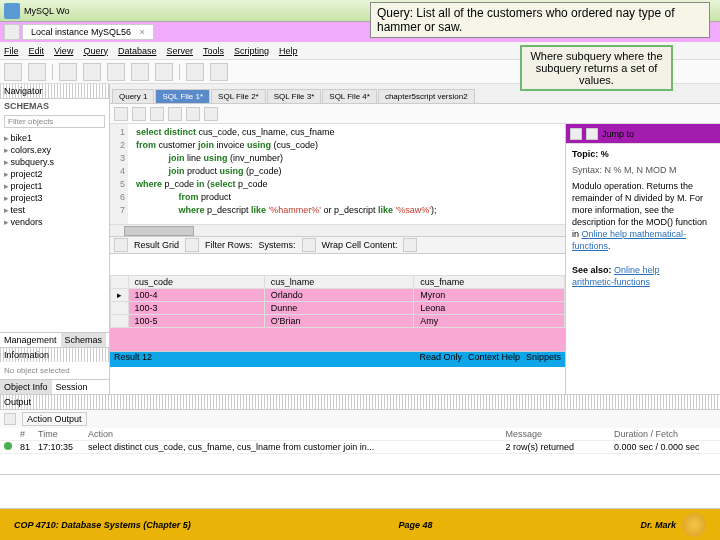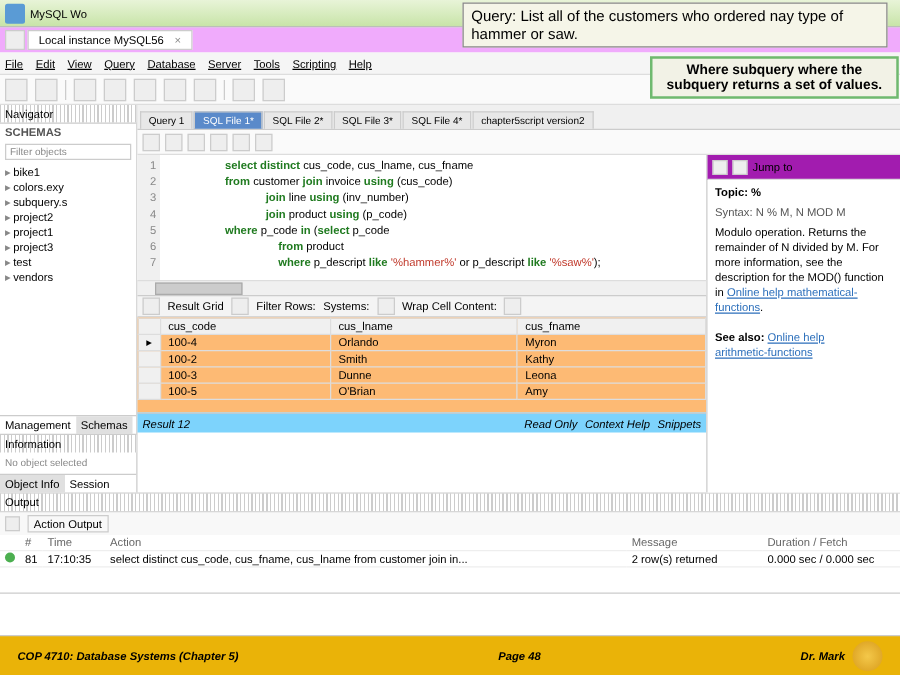--- a/index.html
+++ b/index.html
@@ -1,18 +1,18 @@
 <!DOCTYPE html>
 <html><head>
 <meta charset="utf-8">
 <style>
 *{margin:0;padding:0;box-sizing:border-box;font-family:Tahoma,Arial,sans-serif;font-size:9px;}
 body{width:720px;height:540px;background:#fff;overflow:hidden;position:relative;}
 .callout1{position:absolute;top:2px;left:370px;width:340px;background:#f5f5e8;border:1px solid #888;padding:3px 6px;font-size:12px;z-index:20;}
-.callout2{position:absolute;top:45px;left:520px;width:199px;background:#f2f2e6;border:2px solid #6fb96f;padding:3px 6px;font-size:11px;text-align:center;z-index:20;font-weight:bold;}
+.callout2{position:absolute;top:45px;left:520px;width:153px;background:#f2f2e6;border:2px solid #6fb96f;padding:3px 6px;font-size:11px;text-align:center;z-index:20;}
 .titlebar{height:22px;background:linear-gradient(180deg,#e8f4d8,#c8e4a8);border-bottom:1px solid #aaa;display:flex;align-items:center;padding:0 4px;gap:4px;}
 .titlebar .logo{width:16px;height:16px;background:#5a9bd5;border-radius:2px;}
 .tabbar{height:20px;background:#f0abfc;display:flex;align-items:center;padding:0 4px;gap:2px;}
 .tabbar .home{width:16px;height:16px;background:#eee;border:1px solid #ccc;}
 .tabbar .tab{padding:2px 8px;background:#fff;border:1px solid #ccc;font-size:9px;}
 .tabbar .tab .x{margin-left:6px;color:#888;}
 .menubar{height:18px;background:#f5f5f5;border-bottom:1px solid #ddd;display:flex;align-items:center;padding:0 4px;gap:10px;font-size:9px;text-decoration:underline;}
 .toolbar{height:24px;background:#fafafa;border-bottom:1px solid #ddd;display:flex;align-items:center;padding:0 4px;gap:6px;}
 .toolbar .tbtn{width:18px;height:18px;background:#eee;border:1px solid #ccc;}
 .toolbar .sep{width:1px;height:16px;background:#ccc;}
@@ -32,33 +32,33 @@
 .editor{flex:1;display:flex;flex-direction:column;}
 .sqltabs{height:20px;background:#f0f0f0;display:flex;align-items:flex-end;padding:0 2px;gap:1px;border-bottom:1px solid #ccc;}
 .sqltabs .st{padding:2px 6px;background:#e8e8e8;border:1px solid #ccc;border-bottom:none;font-size:8px;white-space:nowrap;}
 .sqltabs .st.act{background:#5a8aca;color:#fff;}
 .sqlbar{height:20px;background:#fafafa;border-bottom:1px solid #ddd;display:flex;align-items:center;padding:0 4px;gap:4px;}
 .sqlbar .sb{width:14px;height:14px;background:#eee;border:1px solid #ccc;}
 .sqlwrap{display:flex;flex:1;}
 .codewrap{flex:1;display:flex;flex-direction:column;}
 .code{display:flex;height:100px;background:#fff;font-family:Consolas,monospace;font-size:10px;}
 .gutter{width:18px;background:#f0f0f0;text-align:right;padding:2px 3px;color:#888;line-height:13px;}
-.lines{padding:2px 8px;line-height:13px;white-space:pre;margin-left:44px;}
+.lines{padding:2px 8px;line-height:13px;white-space:pre;}
 .kw{color:#1f7a1f;font-weight:bold;}
 .str{color:#c0392b;}
 .hscroll{height:12px;background:#f0f0f0;border-top:1px solid #ddd;position:relative;}
 .hscroll .thumb{position:absolute;left:14px;top:1px;width:70px;height:10px;background:#ccc;border:1px solid #aaa;}
 .resbar{height:18px;background:#f4f4f4;border-top:1px solid #ccc;border-bottom:1px solid #ccc;display:flex;align-items:center;gap:6px;padding:0 4px;font-size:8px;}
 .resbar .rb{width:14px;height:14px;background:#eee;border:1px solid #ccc;}
-.grid{height:76px;background:#fdba74;overflow:hidden;}
+.grid{height:76px;background:#f9a8d4;overflow:hidden;margin-top:21px;}
 .grid table{border-collapse:collapse;width:100%;}
 .grid th,.grid td{border:1px solid #ddd;padding:1px 6px;font-size:9px;text-align:left;}
 .grid th{background:#f0f0f0;font-weight:normal;}
 .grid .arrcell{width:12px;background:#f0f0f0;}
-.gridfoot{height:16px;background:#7dd3fc;border-top:1px solid #ccc;display:flex;align-items:center;padding:0 4px;font-size:8px;gap:6px;font-style:italic;}
+.gridfoot{height:16px;background:#0ea5e9;border-top:1px solid #ccc;display:flex;align-items:flex-start;padding:0 4px;font-size:8px;gap:6px;}
 .help{width:155px;border-left:1px solid #ccc;background:#fff;display:flex;flex-direction:column;}
 .helpbar{height:20px;background:#a21caf;border-bottom:1px solid #ddd;display:flex;align-items:center;padding:0 4px;gap:4px;font-size:8px;}
 .helpbar .hb{width:12px;height:12px;background:#eee;border:1px solid #ccc;}
 .helpbody{padding:4px 6px;font-size:8px;line-height:12px;}
 .helpbody .topic{font-weight:bold;margin-bottom:4px;}
 .helpbody .syn{color:#555;margin-bottom:4px;}
 .helpbody a{color:#2c6fbb;text-decoration:underline;}
 .output{border-top:1px solid #ccc;height:80px;display:flex;flex-direction:column;justify-content:space-between;}
 .outhead{background:repeating-linear-gradient(90deg,#ccc 0 1px,#fff 1px 3px);padding:2px 4px;font-size:9px;border-bottom:1px solid #ccc;}
 .outbar{height:18px;background:#f8f8f8;display:flex;align-items:center;padding:0 4px;gap:6px;font-size:8px;}
@@ -226,26 +226,20 @@
                   <th>cus_fname</th>
                 </tr>
             <tr>
                   <td class="arrcell">▸</td>
                   <td>100-4</td>
                   <td>Orlando</td>
                   <td>Myron</td>
                 </tr>
             <tr>
                   <td class="arrcell"></td>
-                  <td>100-2</td>
-                  <td>Smith</td>
-                  <td>Kathy</td>
-                </tr>
-            <tr>
-                  <td class="arrcell"></td>
                   <td>100-3</td>
                   <td>Dunne</td>
                   <td>Leona</td>
                 </tr>
             <tr>
                   <td class="arrcell"></td>
                   <td>100-5</td>
                   <td>O'Brian</td>
                   <td>Amy</td>
                 </tr>

